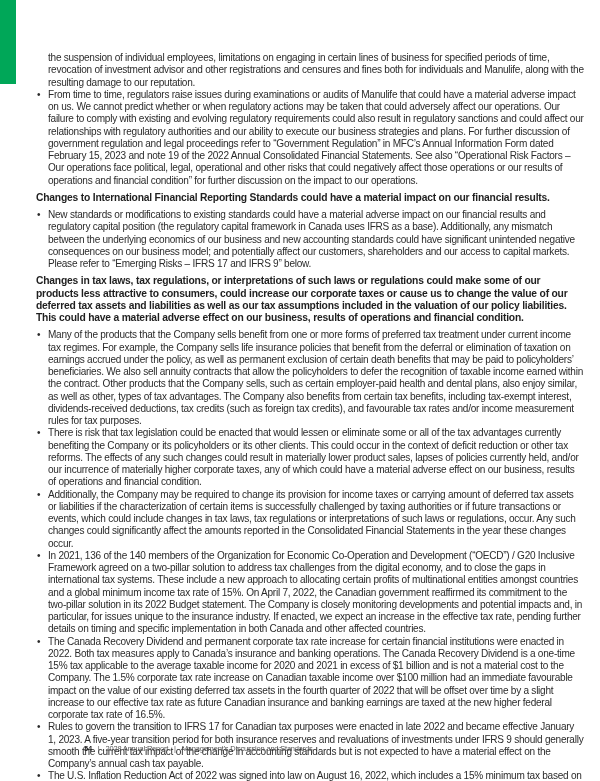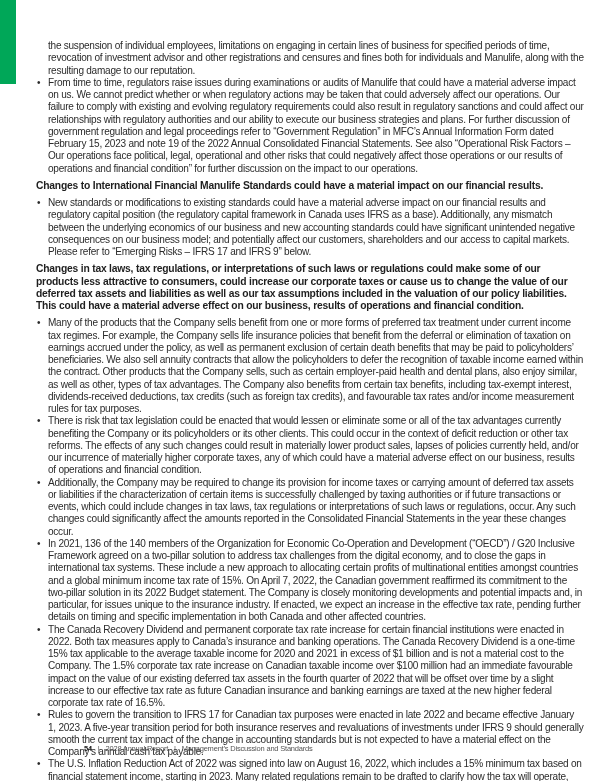--- a/index.html
+++ b/index.html
@@ -16,30 +16,30 @@
   .footer { position:absolute; left:36px; top:744px; font-size:7.5px; color:#555; letter-spacing:-0.2px; }
   .footer .pg { font-weight:bold; color:#222;padding-left:48px; }
   .footer .sep { margin:0 4px; }
 </style>
 </head>
 <body>
 
 <div class="accent-bar"></div>
 
 <div class="content">
-  <p class="cont" style="margin-top:0;margin-bottom:0;">the suspension of individual employees, limitations on engaging in certain lines of business for specified periods of time, revocation of investment advisor and other registrations and censures and fines both for individuals and Manulife, along with the resulting damage to our reputation.</p>
+  <p class="cont" style="margin-top:12px;margin-bottom:0;">the suspension of individual employees, limitations on engaging in certain lines of business for specified periods of time, revocation of investment advisor and other registrations and censures and fines both for individuals and Manulife, along with the resulting damage to our reputation.</p>
 
   <ul>
     <li>
       <span class="bullet">•</span>
       <span>From time to time, regulators raise issues during examinations or audits of Manulife that could have a material adverse impact on us. We cannot predict whether or when regulatory actions may be taken that could adversely affect our operations. Our failure to comply with existing and evolving regulatory requirements could also result in regulatory sanctions and could affect our relationships with regulatory authorities and our ability to execute our business strategies and plans. For further discussion of government regulation and legal proceedings refer to “Government Regulation” in MFC’s Annual Information Form dated February 15, 2023 and note 19 of the 2022 Annual Consolidated Financial Statements. See also “Operational Risk Factors – Our operations face political, legal, operational and other risks that could negatively affect those operations or our results of operations and financial condition” for further discussion on the impact to our operations.</span>
     </li>
   </ul>
 
-  <h3>Changes to International Financial Manulife Standards could have a material impact on our financial results.</h3>
+  <h3>Changes to International Financial Reporting Standards could have a material impact on our financial results.</h3>
   <ul>
     <li>
       <span class="bullet">•</span>
       <span>New standards or modifications to existing standards could have a material adverse impact on our financial results and regulatory capital position (the regulatory capital framework in Canada uses IFRS as a base). Additionally, any mismatch between the underlying economics of our business and new accounting standards could have significant unintended negative consequences on our business model; and potentially affect our customers, shareholders and our access to capital markets. Please refer to “Emerging Risks – IFRS 17 and IFRS 9” below.</span>
     </li>
   </ul>
 
   <h3>Changes in tax laws, tax regulations, or interpretations of such laws or regulations could make some of our products less attractive to consumers, could increase our corporate taxes or cause us to change the value of our deferred tax assets and liabilities as well as our tax assumptions included in the valuation of our policy liabilities. This could have a material adverse effect on our business, results of operations and financial condition.</h3>
   <ul>
     <li>

